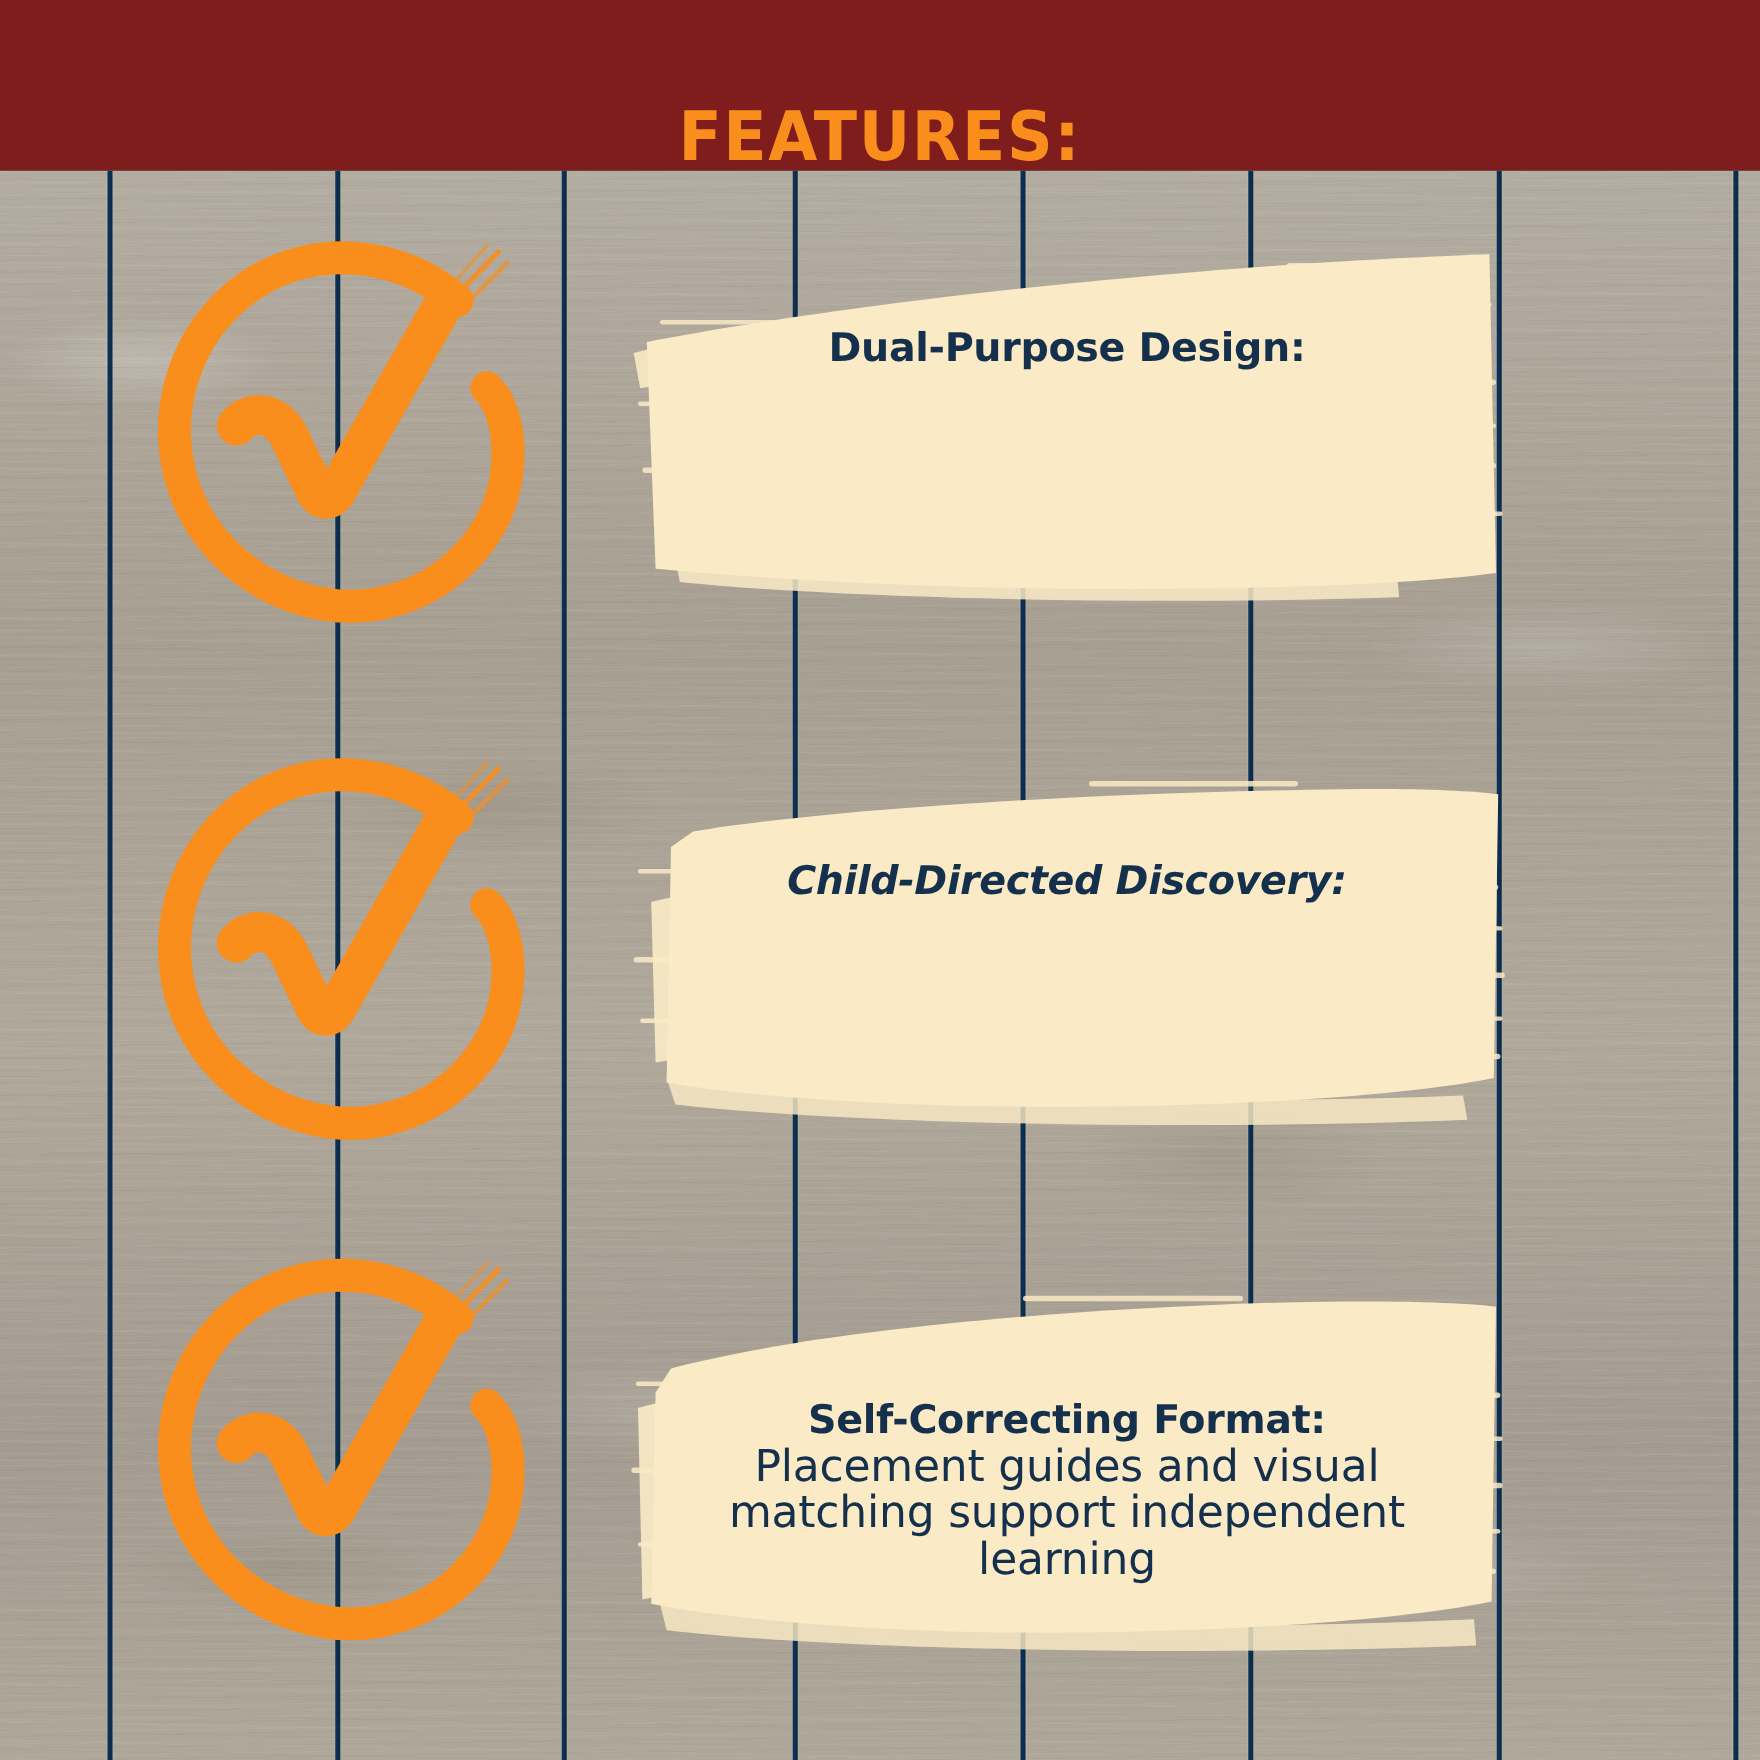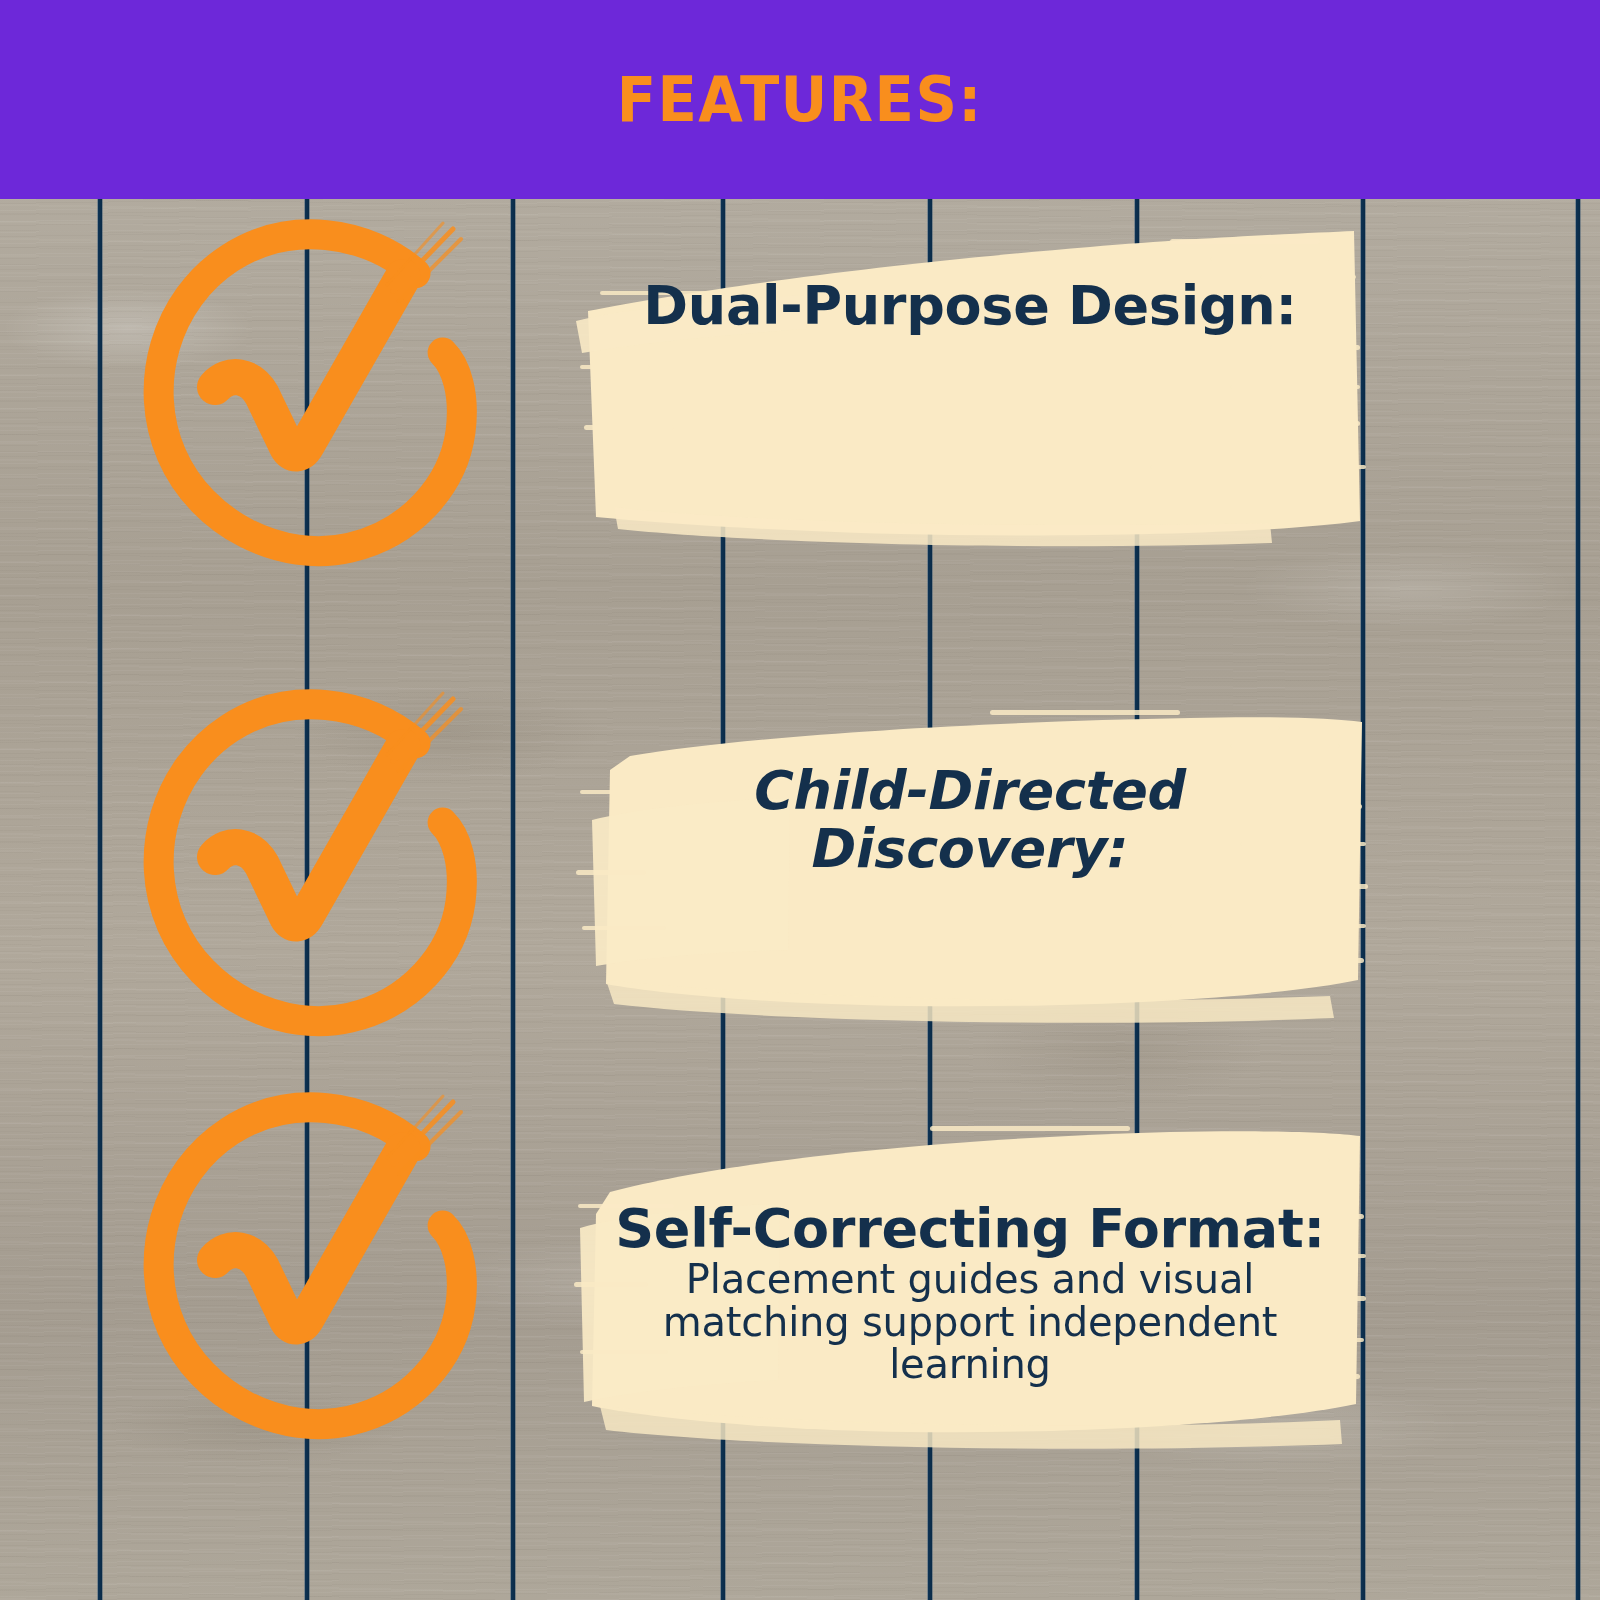--- a/index.html
+++ b/index.html
@@ -7,23 +7,23 @@
     width:1600px; height:1600px;
     font-family:"DejaVu Sans", sans-serif;
     background:#0b2e4e;
     overflow:hidden;
   }
 
   #page { position:relative; width:1600px; height:1600px; overflow:hidden; }
 
   
   .header {
-    position:absolute; left:0; top:0; width:1600px; height:199px;
-    background:#6d28d9;
-    display:flex; align-items:center; justify-content:center;
+    position:absolute; left:0; top:0; width:1600px; height:155px;
+    background:#7f1d1d;
+    display:flex; align-items:flex-end; justify-content:center;
     z-index:40;
   }
   .header-title {
     color:#F98E1D;
     font-family:"DejaVu Sans", sans-serif;
     font-weight:bold;
     font-size:62px;
     letter-spacing:1.5px;
     line-height:1;
     transform:scaleX(0.93);
@@ -87,22 +87,23 @@
     text-align:center;
     color:#14304c;
     font-family:"DejaVu Sans", sans-serif;
     font-size:40px;
     line-height:1.07;
     padding:0 40px;
   }
   .banner-text .ttl {
     display:block;
     font-weight:bold;
-    font-size:54px;
+    font-size:36px;
     letter-spacing:-0.3px;
+    margin-top:21px;
   }
   .banner-text .body { display:block; letter-spacing:-0.2px; }
 </style>
 </head>
 <body>
 
 <div id="page">
 
   <div class="wood">
     <div class="wood-grain"></div>
@@ -198,21 +199,21 @@
             <rect x="12" y="226" width="84" height="4" rx="2"></rect>
           </g>
         </svg>
       </div>
       <div class="banner-text" style="top:62px;font-style:italic;">
         <span class="ttl">Child-Directed Discovery:</span>
       </div>
     </div>
   </div>
 
-  <div class="row" style="top:1068px; height:480px;padding-left:32px;">
+  <div class="row" style="top:1120px; height:480px;padding-left:32px;">
 
     <div class="check-icon" style="left:135px; top:20px;">
       <svg viewBox="0 0 360 360" xmlns="http://www.w3.org/2000/svg">
         <path d="M253 40 C196 8 118 14 68 64 C14 118 8 206 52 268 C96 330 182 352 246 322 C302 296 334 240 330 186 C327 148 312 122 296 112" fill="none" stroke="#F98E1D" stroke-width="30" stroke-linecap="round" transform="rotate(12 180 180)"></path>
         <path d="M80 172 C94 156 116 160 127 180 L152 232 C157 241 166 241 172 230 L268 62" fill="none" stroke="#F98E1D" stroke-width="36" stroke-linecap="round" stroke-linejoin="round"></path>
         <path d="M258 76 L318 14" fill="none" stroke="#F98E1D" stroke-width="5" stroke-linecap="round" opacity=".85"></path>
         <path d="M264 86 L326 24" fill="none" stroke="#F98E1D" stroke-width="4" stroke-linecap="round" opacity=".7"></path>
         <path d="M252 70 L308 8" fill="none" stroke="#F98E1D" stroke-width="3" stroke-linecap="round" opacity=".6"></path>
       </svg>
     </div>

